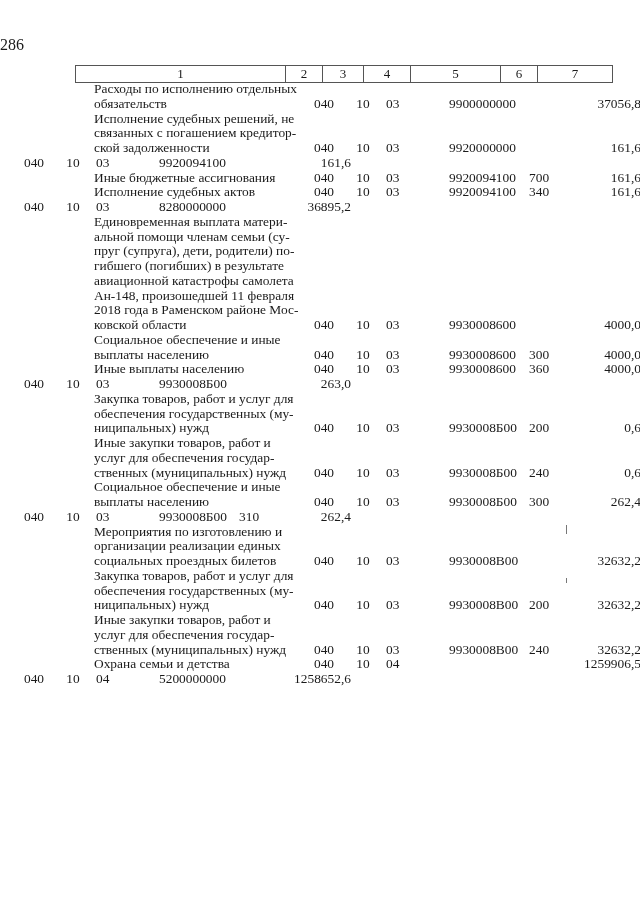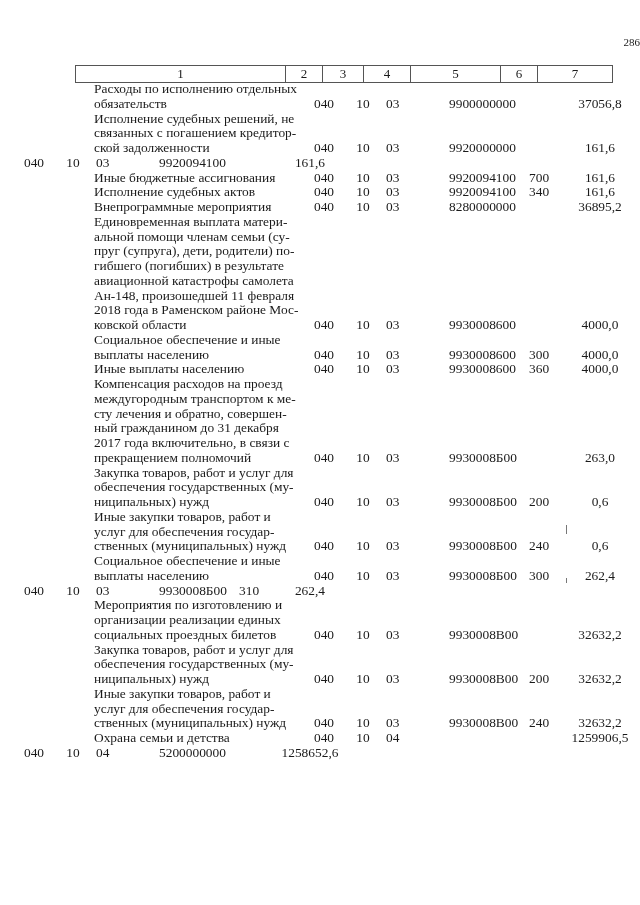--- a/index.html
+++ b/index.html
@@ -3,22 +3,22 @@
 <meta charset="utf-8">
 <style>
   html, body { margin: 0; padding: 0; background: #ffffff; }
   body {
     width: 640px; height: 905px; position: relative; overflow: hidden;
     font-family: "Liberation Serif", "DejaVu Serif", serif;
     color: #1a1a1a;
     font-size: 13.4px;
   }
   .page-number {
-    position: absolute; top: 36px; left: 0; width: 640px; text-align: right;
-    font-size: 11px;
+    position: absolute; top: 36px; left: 0; width: 640px; text-align: left;
+    font-size: 16px;
   }
   .header-table {
     position: absolute; top: 65px; left: 75px; width: 538px; height: 18px;
     border: 1px solid #555; box-sizing: border-box; display: flex;
   }
   .header-table .hc {
     box-sizing: border-box; border-right: 1px solid #555; text-align: center;
     font-size: 13px; line-height: 16px; height: 16px;
   }
   .header-table .hc:last-child { border-right: none; }
@@ -31,21 +31,21 @@
     width: 210px; margin-left: 80px; box-sizing: border-box;
     text-align: justify; line-height: 14.75px; white-space: pre-line;
     text-align-last: left;
   }
   .row .v { line-height: 14.75px; box-sizing: border-box; }
   .row .v2 { width: 38px; text-align: center; margin-left: 1px; }
   .row .v3 { width: 34px; text-align: center; margin-left: 3px; }
   .row .v4 { width: 47px; text-align: left; margin-left: 6px; }
   .row .v5 { width: 96px; text-align: left; padding-left: 16px; }
   .row .v6 { width: 30px; text-align: left; }
-  .row .v7 { width: 82px; text-align: center; }
+  .row .v7 { width: 82px; text-align: right; }
   .artifact {
     position: absolute; width: 1px; background: #777;
   }
 </style>
 </head>
 <body>
 
 <div class="page-number">286</div>
 
 <div class="header-table">
@@ -100,21 +100,20 @@
     <div class="row">
       <div class="name">Исполнение судебных актов</div>
       <div class="v v2">040</div>
       <div class="v v3">10</div>
       <div class="v v4">03</div>
       <div class="v v5">9920094100</div>
       <div class="v v6">340</div>
       <div class="v v7">161,6</div>
     </div>
     <div class="row">
-      <div class="name">Внепрограммные мероприятия</div>
       <div class="v v2">040</div>
       <div class="v v3">10</div>
       <div class="v v4">03</div>
       <div class="v v5">8280000000</div>
       <div class="v v6"></div>
       <div class="v v7">36895,2</div>
     </div>
     <div class="row">
       <div class="name">Единовременная выплата матери-
 альной помощи членам семьи (су-
@@ -144,26 +143,20 @@
     <div class="row">
       <div class="name">Иные выплаты населению</div>
       <div class="v v2">040</div>
       <div class="v v3">10</div>
       <div class="v v4">03</div>
       <div class="v v5">9930008600</div>
       <div class="v v6">360</div>
       <div class="v v7">4000,0</div>
     </div>
     <div class="row">
-      <div class="name">Компенсация расходов на проезд
-междугородным транспортом к ме-
-сту лечения и обратно, совершен-
-ный гражданином до 31 декабря
-2017 года включительно, в связи с
-прекращением полномочий</div>
       <div class="v v2">040</div>
       <div class="v v3">10</div>
       <div class="v v4">03</div>
       <div class="v v5">9930008Б00</div>
       <div class="v v6"></div>
       <div class="v v7">263,0</div>
     </div>
     <div class="row">
       <div class="name">Закупка товаров, работ и услуг для
 обеспечения государственных (му-

